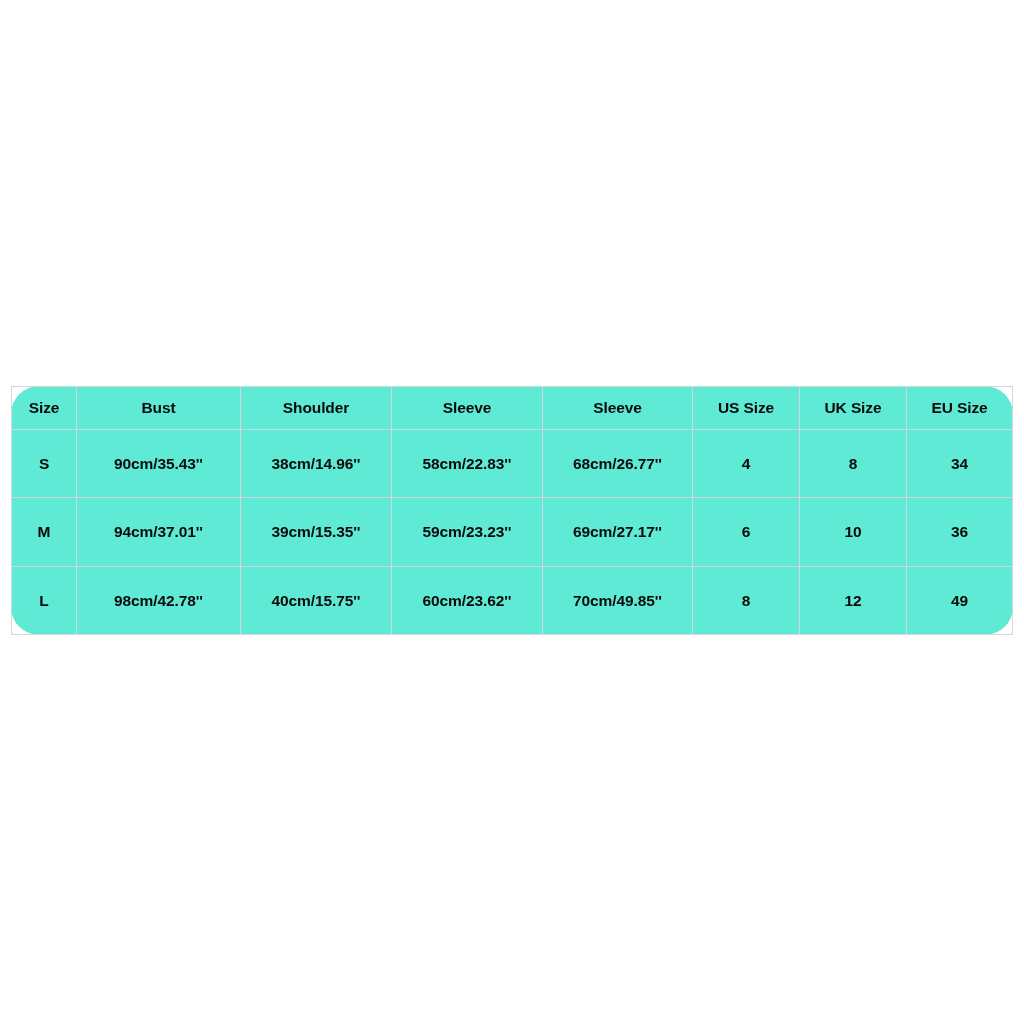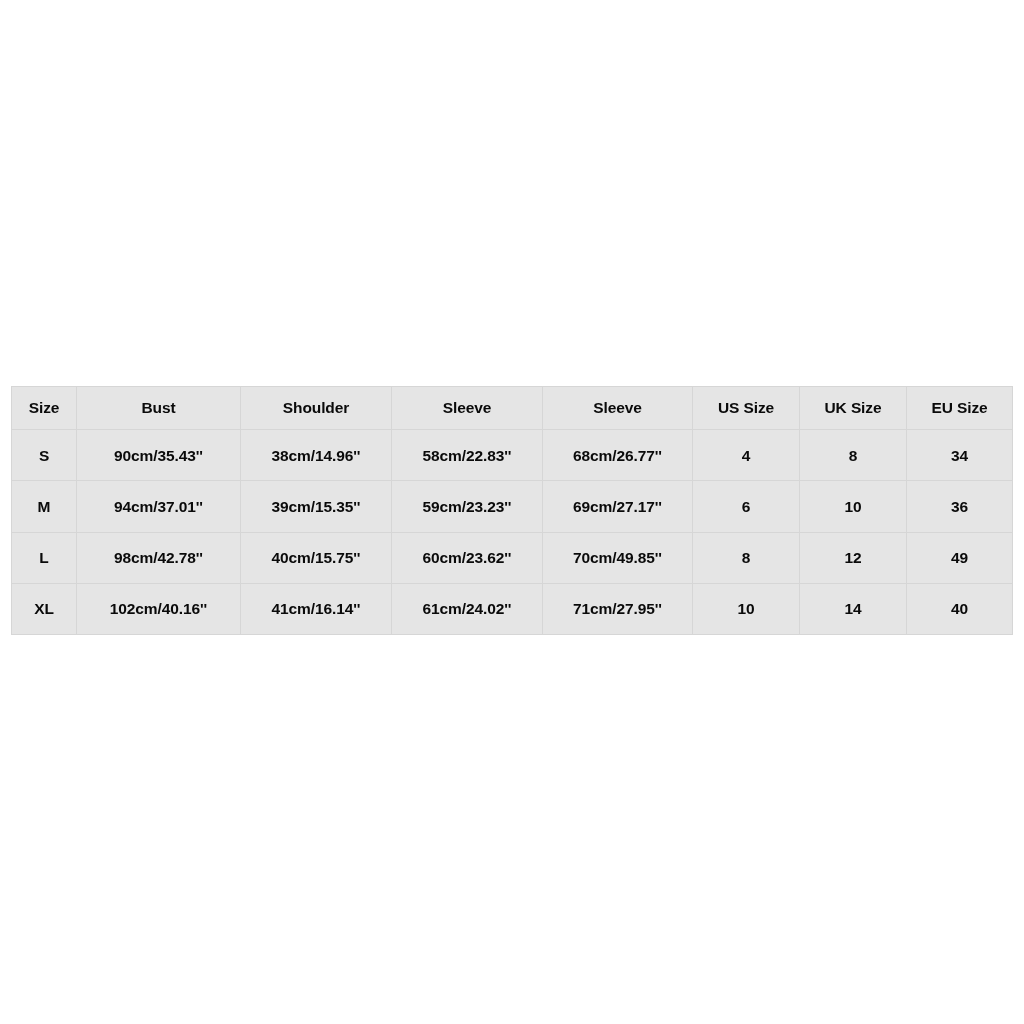--- a/index.html
+++ b/index.html
@@ -21,21 +21,22 @@
     top: 386px;
     width: 1001px;
     height: 249px;
   }
 
   table.size-chart {
     width: 1001px;
     height: 249px;
     border-collapse: collapse;
     table-layout: fixed;
-    background: #e5e5e5;
+    background: #5eead4;
+    border-radius: 28px;
   }
 
   table.size-chart td,
   table.size-chart th {
     border: 1px solid #d6d6d6;
     text-align: center;
     vertical-align: middle;
     color: #0a0a0a;
     font-weight: bold;
     font-size: 15.5px;
@@ -115,25 +116,15 @@
       <tr>
         <td>L</td>
         <td>98cm/42.78''</td>
         <td>40cm/15.75''</td>
         <td>60cm/23.62''</td>
         <td>70cm/49.85''</td>
         <td>8</td>
         <td>12</td>
         <td>49</td>
       </tr>
-      <tr>
-        <td>XL</td>
-        <td>102cm/40.16''</td>
-        <td>41cm/16.14''</td>
-        <td>61cm/24.02''</td>
-        <td>71cm/27.95''</td>
-        <td>10</td>
-        <td>14</td>
-        <td>40</td>
-      </tr>
     </tbody>
   </table>
 </div>
 
 </body></html>

